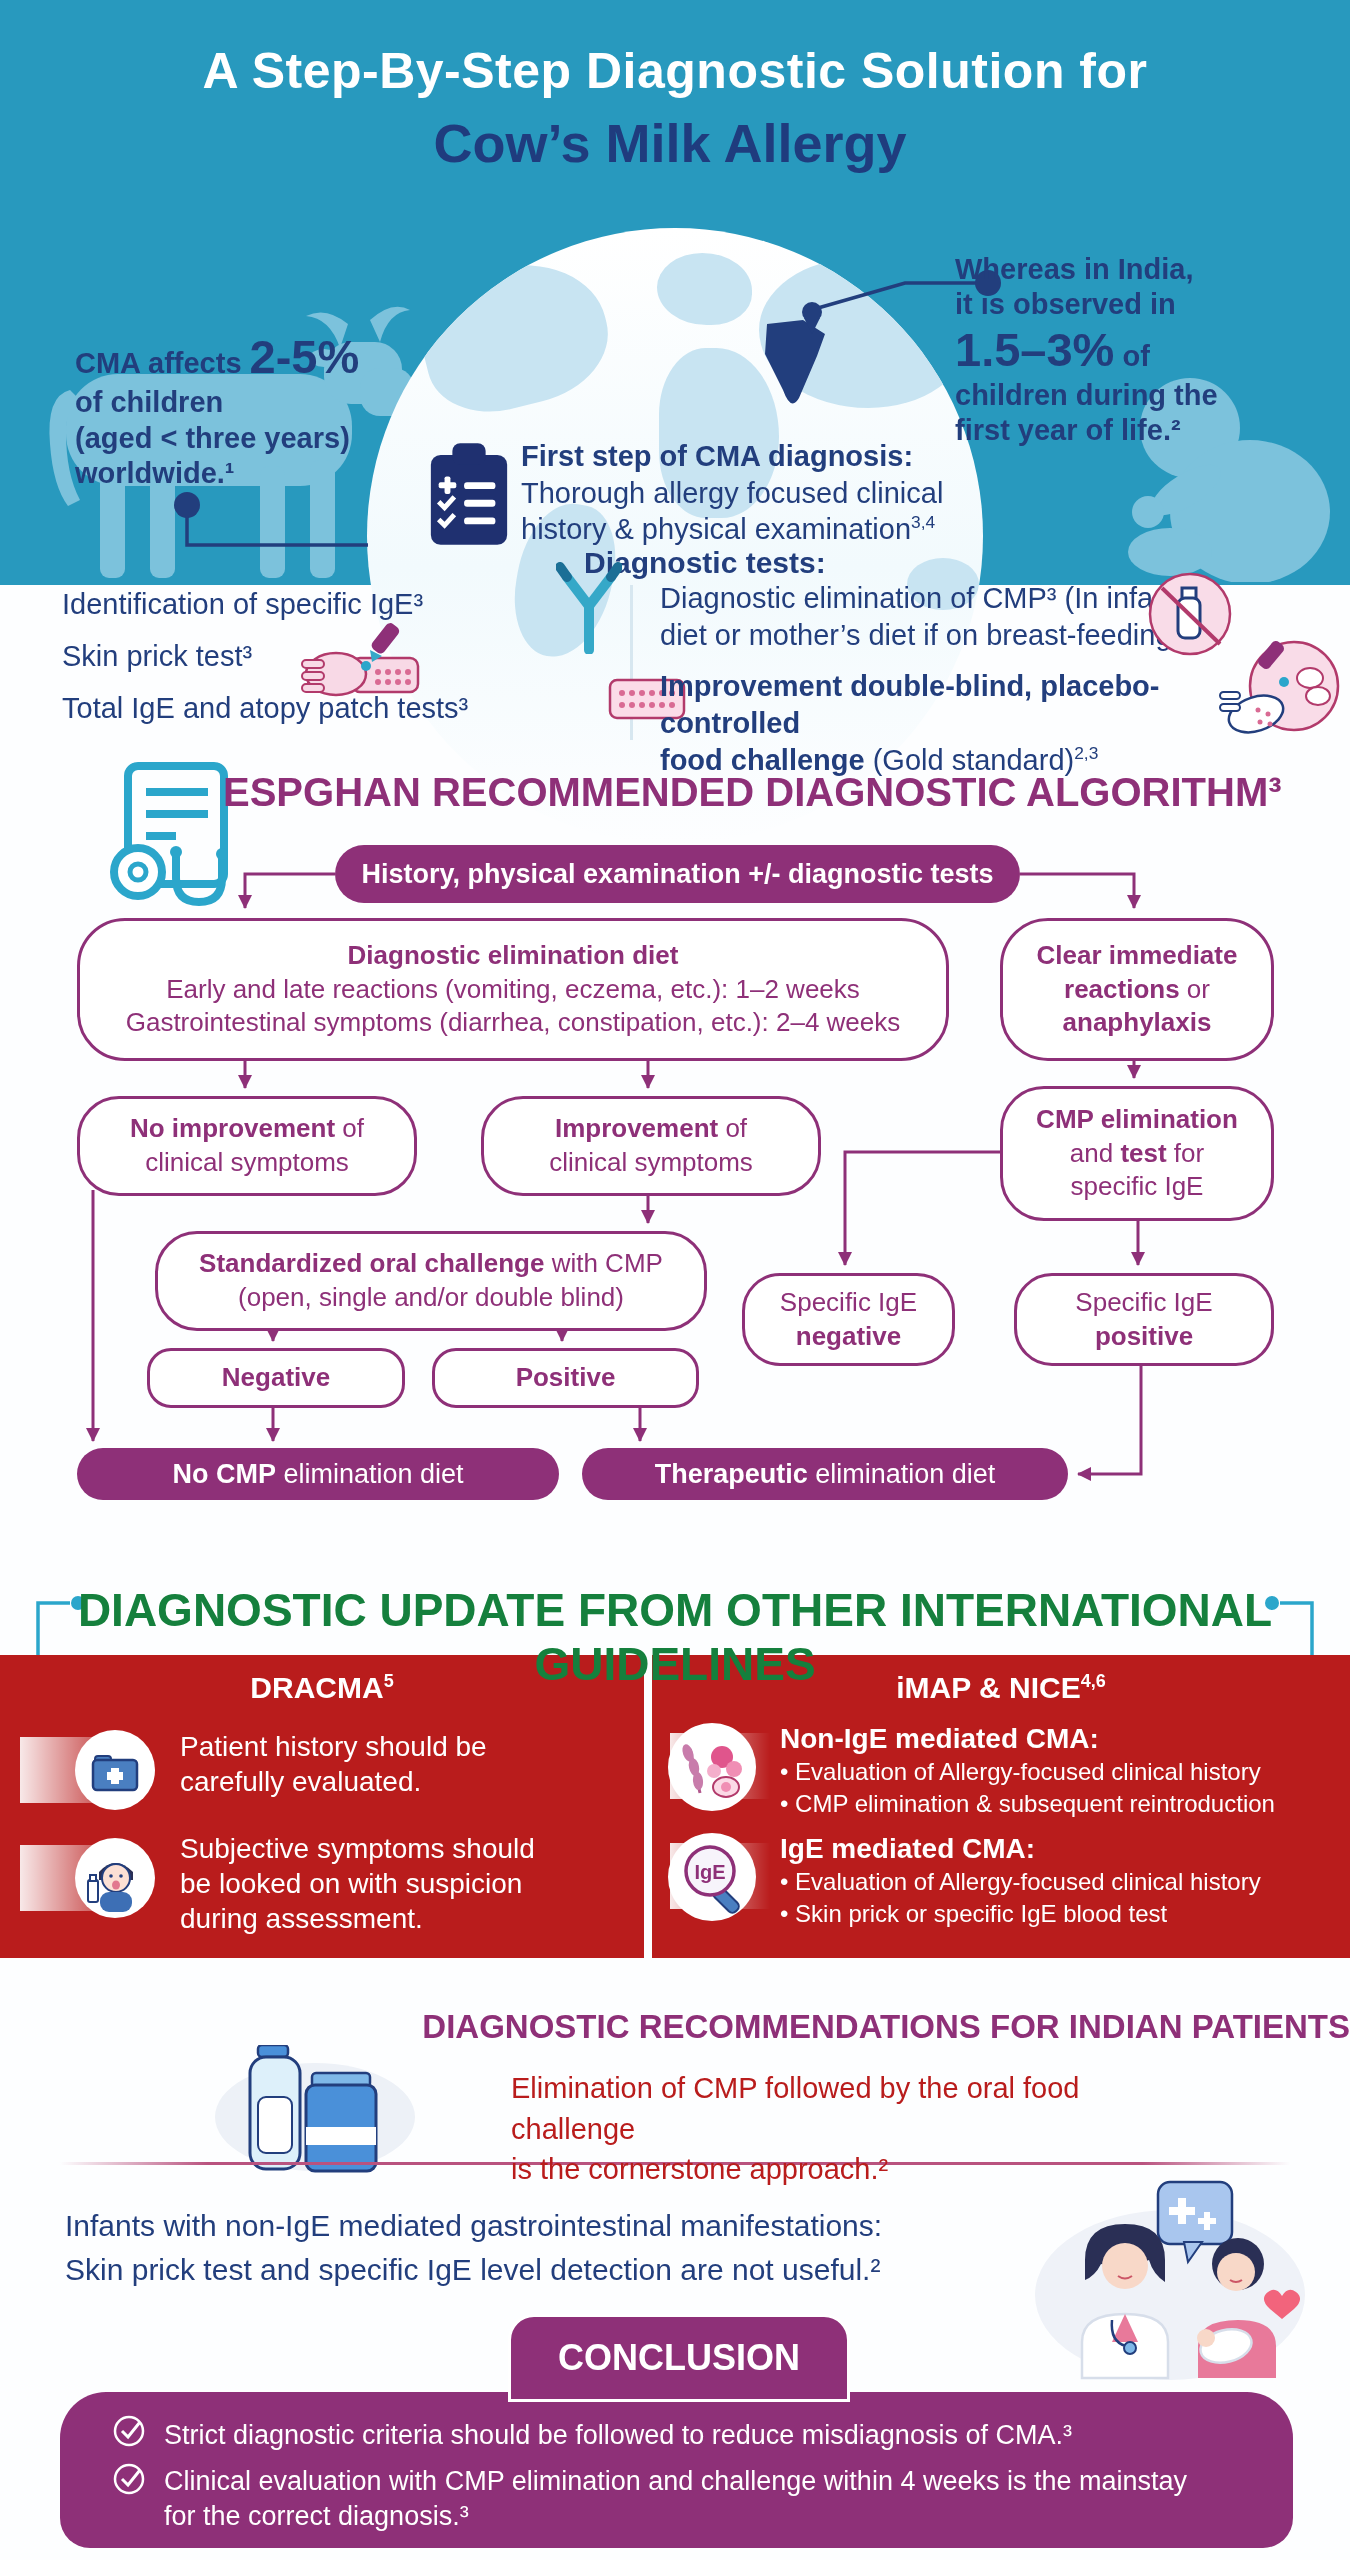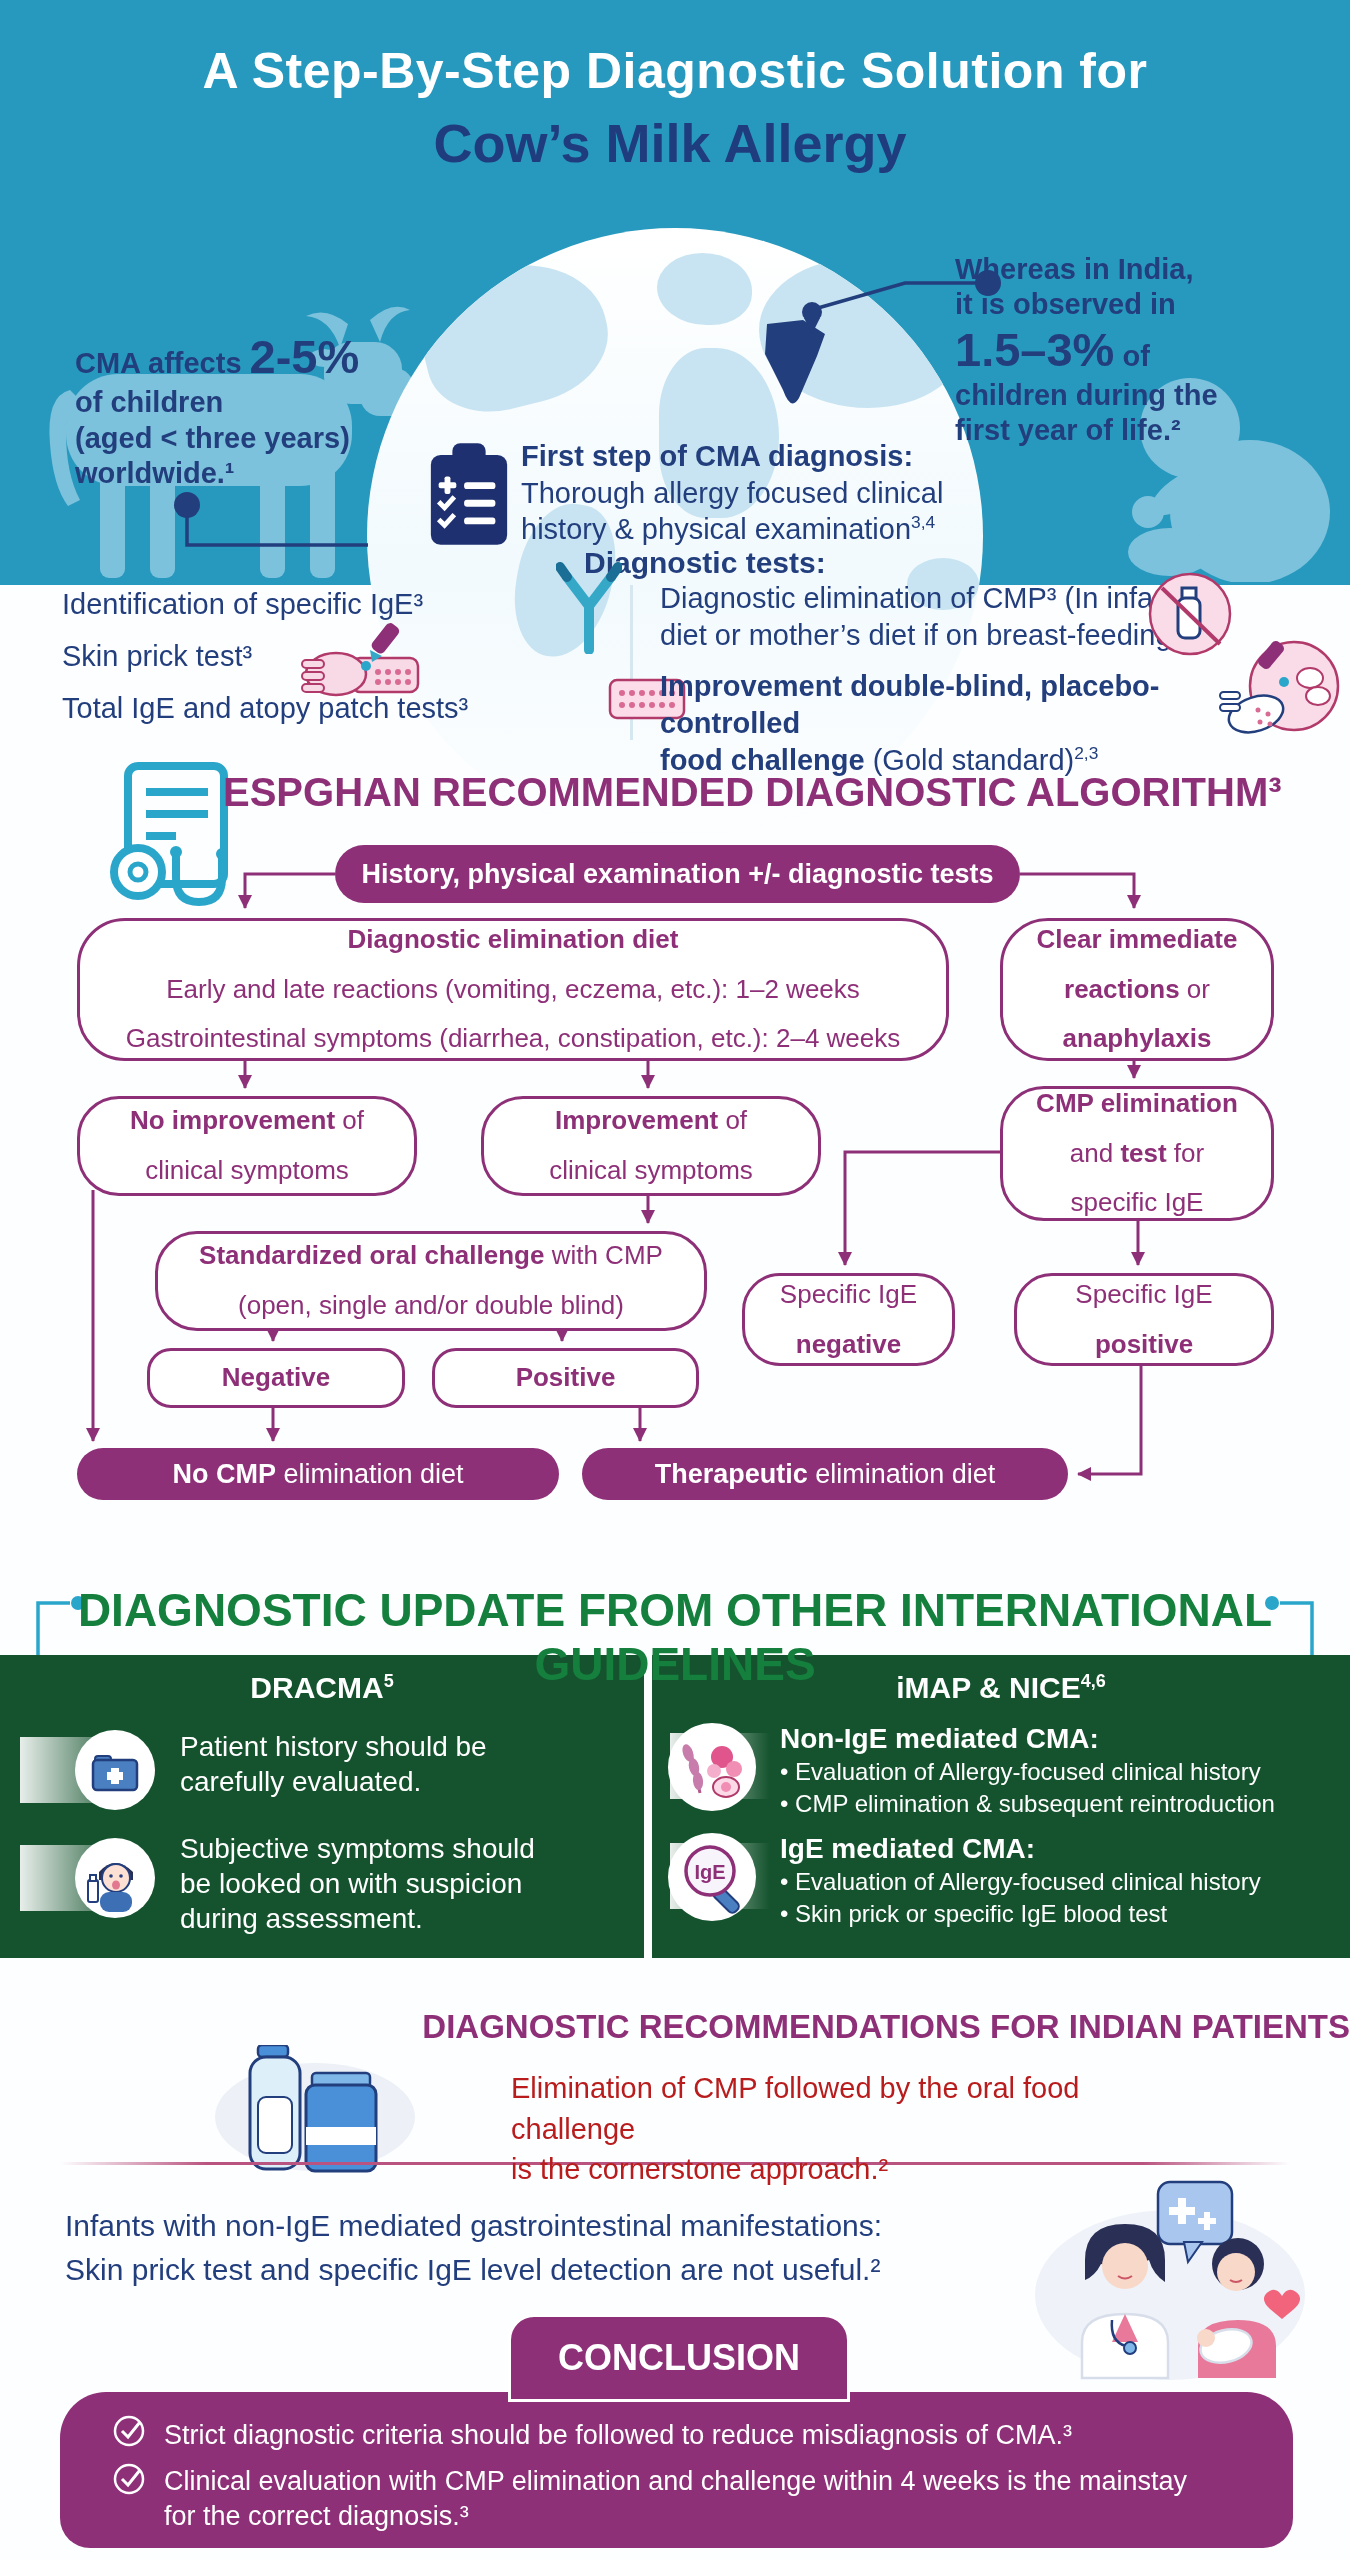--- a/index.html
+++ b/index.html
@@ -25,28 +25,28 @@
   .fs-text{position:absolute;left:96px;top:0;width:520px;font-size:29px;line-height:1.26;color:#223E7D;}
   .fs-title{font-weight:700;}
   .tests-heading{left:584px;top:546px;font-size:30px;font-weight:700;color:#223E7D;z-index:4;}
   .test-row{position:absolute;font-size:29px;color:#223E7D;z-index:4;white-space:nowrap;}
   .tests-divider{left:630px;top:585px;width:3px;height:155px;background:#D7E7F0;z-index:3;}
   .right-tests{left:660px;top:580px;width:560px;z-index:4;color:#223E7D;font-size:29px;line-height:1.28;}
   .right-tests .bold{font-weight:700;}
   .esp-heading{left:223px;top:770px;font-size:40px;font-weight:700;color:#8E3078;z-index:4;white-space:nowrap;}
   .fc-box{position:absolute;border:3px solid #8E3078;background:#fff;color:#8E3078;
           display:flex;flex-direction:column;justify-content:center;align-items:center;
-          text-align:center;font-size:26px;line-height:1.3;z-index:3;gap:16px;}
+          text-align:center;font-size:26px;line-height:1.3;z-index:3;}
   .fc-filled{position:absolute;background:#8E3078;color:#fff;display:flex;justify-content:center;
              align-items:center;text-align:center;font-size:27px;z-index:3;}
   .fc-box b,.fc-filled b{font-weight:700;}
   .overlay-svg{left:0;top:0;width:1350px;height:2560px;z-index:2;pointer-events:none;}
   .guide-heading{left:0;top:1583px;width:1350px;text-align:center;font-size:46px;font-weight:700;
                  color:#15803d;z-index:4;}
-  .panel{position:absolute;top:1655px;height:303px;background:#14532d;z-index:1;}
+  .panel{position:absolute;top:1655px;height:303px;background:#b91c1c;z-index:1;}
   .panel-title{position:absolute;width:100%;top:16px;text-align:center;color:#fff;
                font-size:30px;font-weight:700;}
   .streak{position:absolute;height:66px;background:linear-gradient(90deg,rgba(255,255,255,.9),rgba(255,255,255,0));}
   .icon-circle{position:absolute;background:#fff;border-radius:50%;z-index:2;}
   .panel-text{position:absolute;color:#fff;font-size:28px;line-height:1.25;z-index:3;}
   .imap-h{font-size:28px;font-weight:700;}
   .imap-b{font-size:24px;line-height:1.35;}
   .imap-b div::before{content:"•  ";}
   .india-heading{left:0;top:2008px;width:1350px;text-align:right;font-size:33px;font-weight:700;
                  color:#8E3078;z-index:4;}

